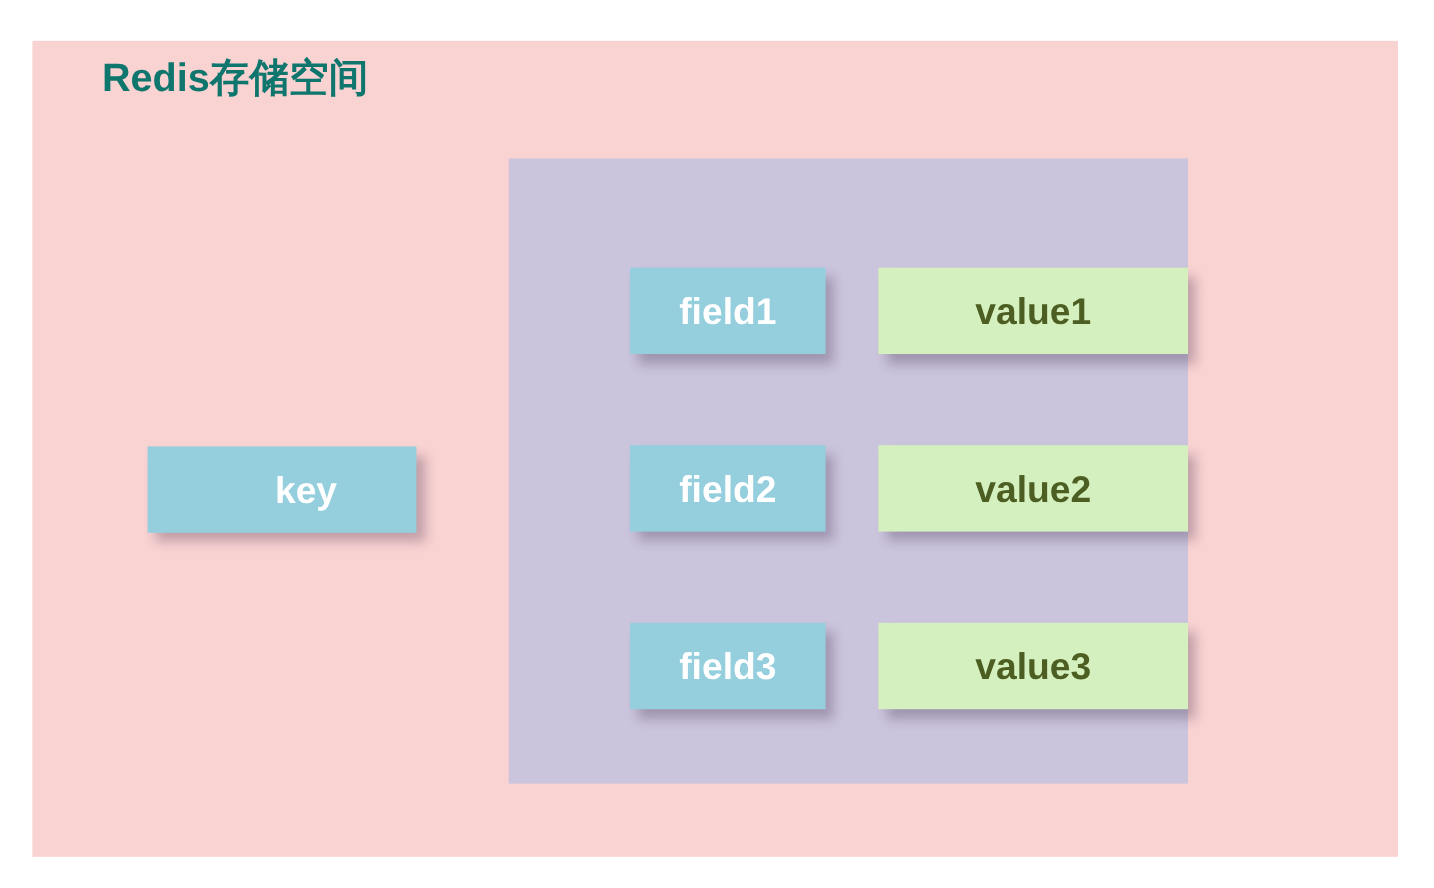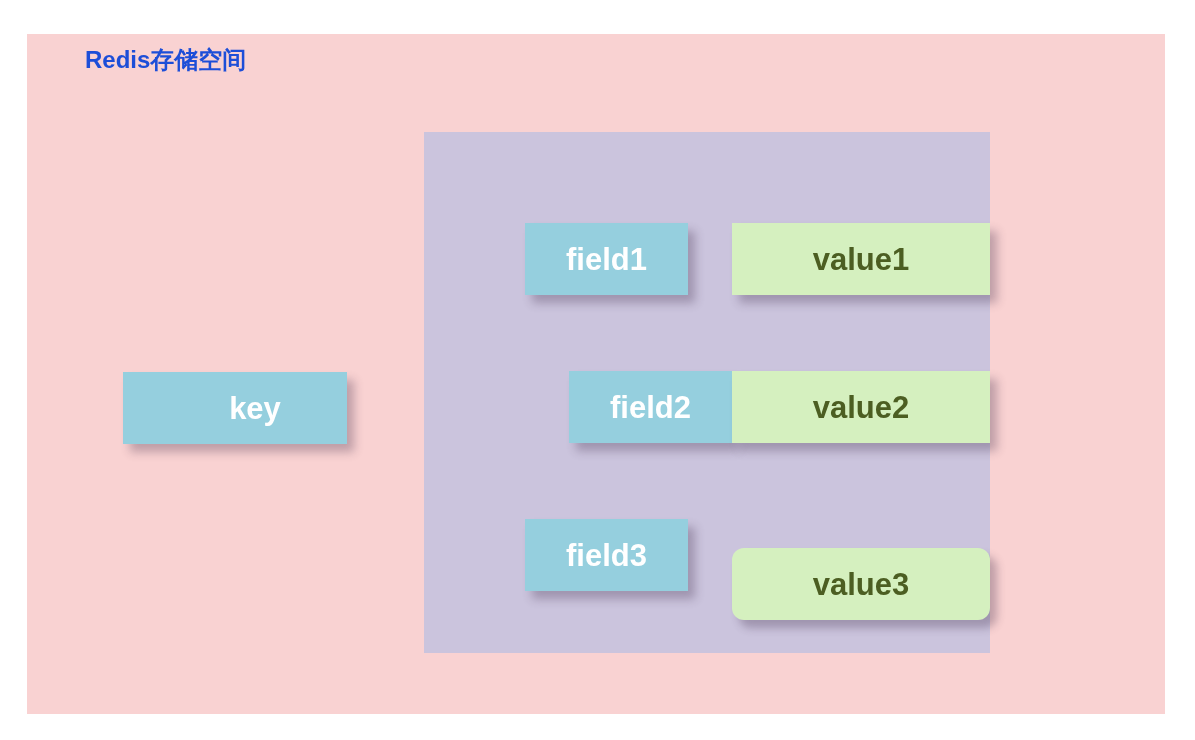--- a/index.html
+++ b/index.html
@@ -26,23 +26,23 @@
     top: 34px;
     width: 1138px;
     height: 680px;
     background: #f9d2d2;
   }
 
   .redis-title {
     position: absolute;
     left: 85px;
     top: 48px;
-    font-size: 24px;
+    font-size: 33px;
     font-weight: bold;
-    color: #1d4ed8;
+    color: #0f766e;
     letter-spacing: 0px;
     white-space: nowrap;
     line-height: 1;
   }
 
   
   .hash-panel {
     position: absolute;
     left: 424px;
     top: 132px;
@@ -95,36 +95,36 @@
     left: 525px;
     width: 163px;
     height: 72px;
     background: #95cfde;
   }
   .field-box .box-label {
     color: #ffffff;
     text-align: center;
   }
   .field-1 { top: 223px; }
-  .field-2 { top: 371px; margin-left: 44px; }
+  .field-2 { top: 371px; }
   .field-3 { top: 519px; }
 
   
   .value-box {
     left: 732px;
     width: 258px;
     height: 72px;
     background: #d5f0bf;
   }
   .value-box .box-label {
     color: #4c5e22;
   }
   .value-1 { top: 223px; }
   .value-2 { top: 371px; }
-  .value-3 { top: 548px; border-radius: 12px; }
+  .value-3 { top: 519px; }
 
   
   .watermark {
     position: absolute;
     right: 12px;
     bottom: 6px;
     font-size: 19px;
     color: #b9b9b9;
     white-space: nowrap;
     line-height: 1.3;

